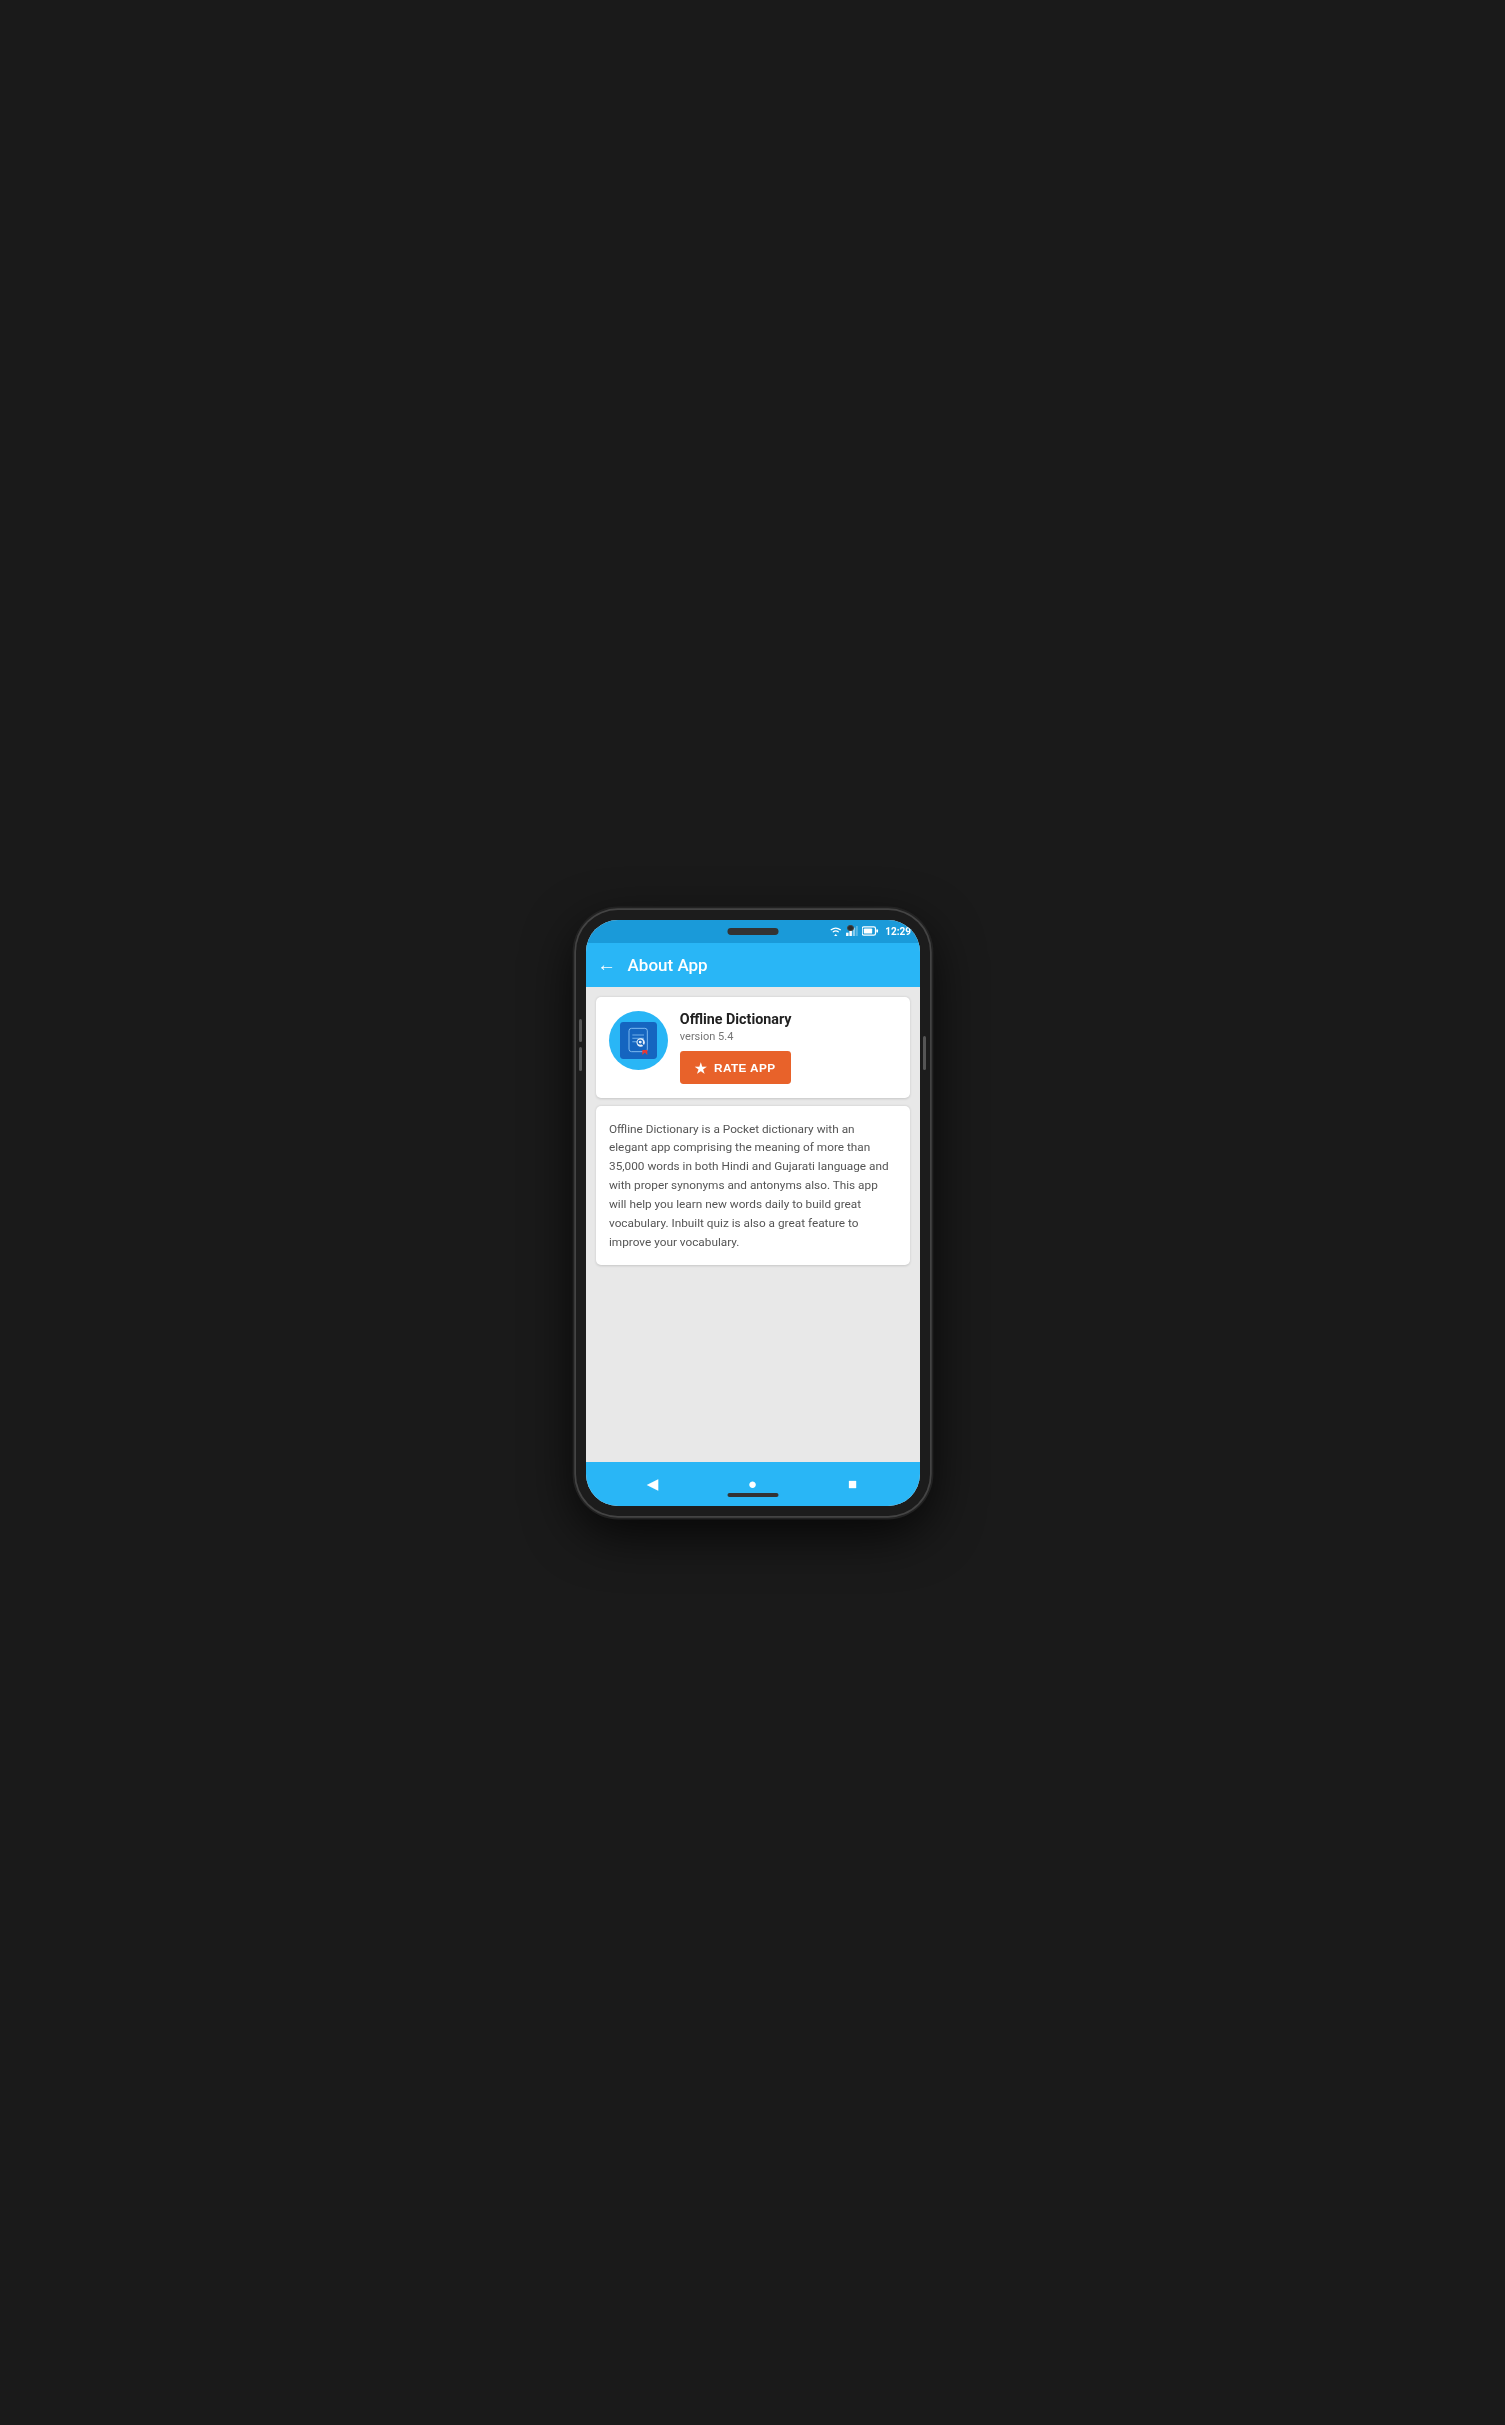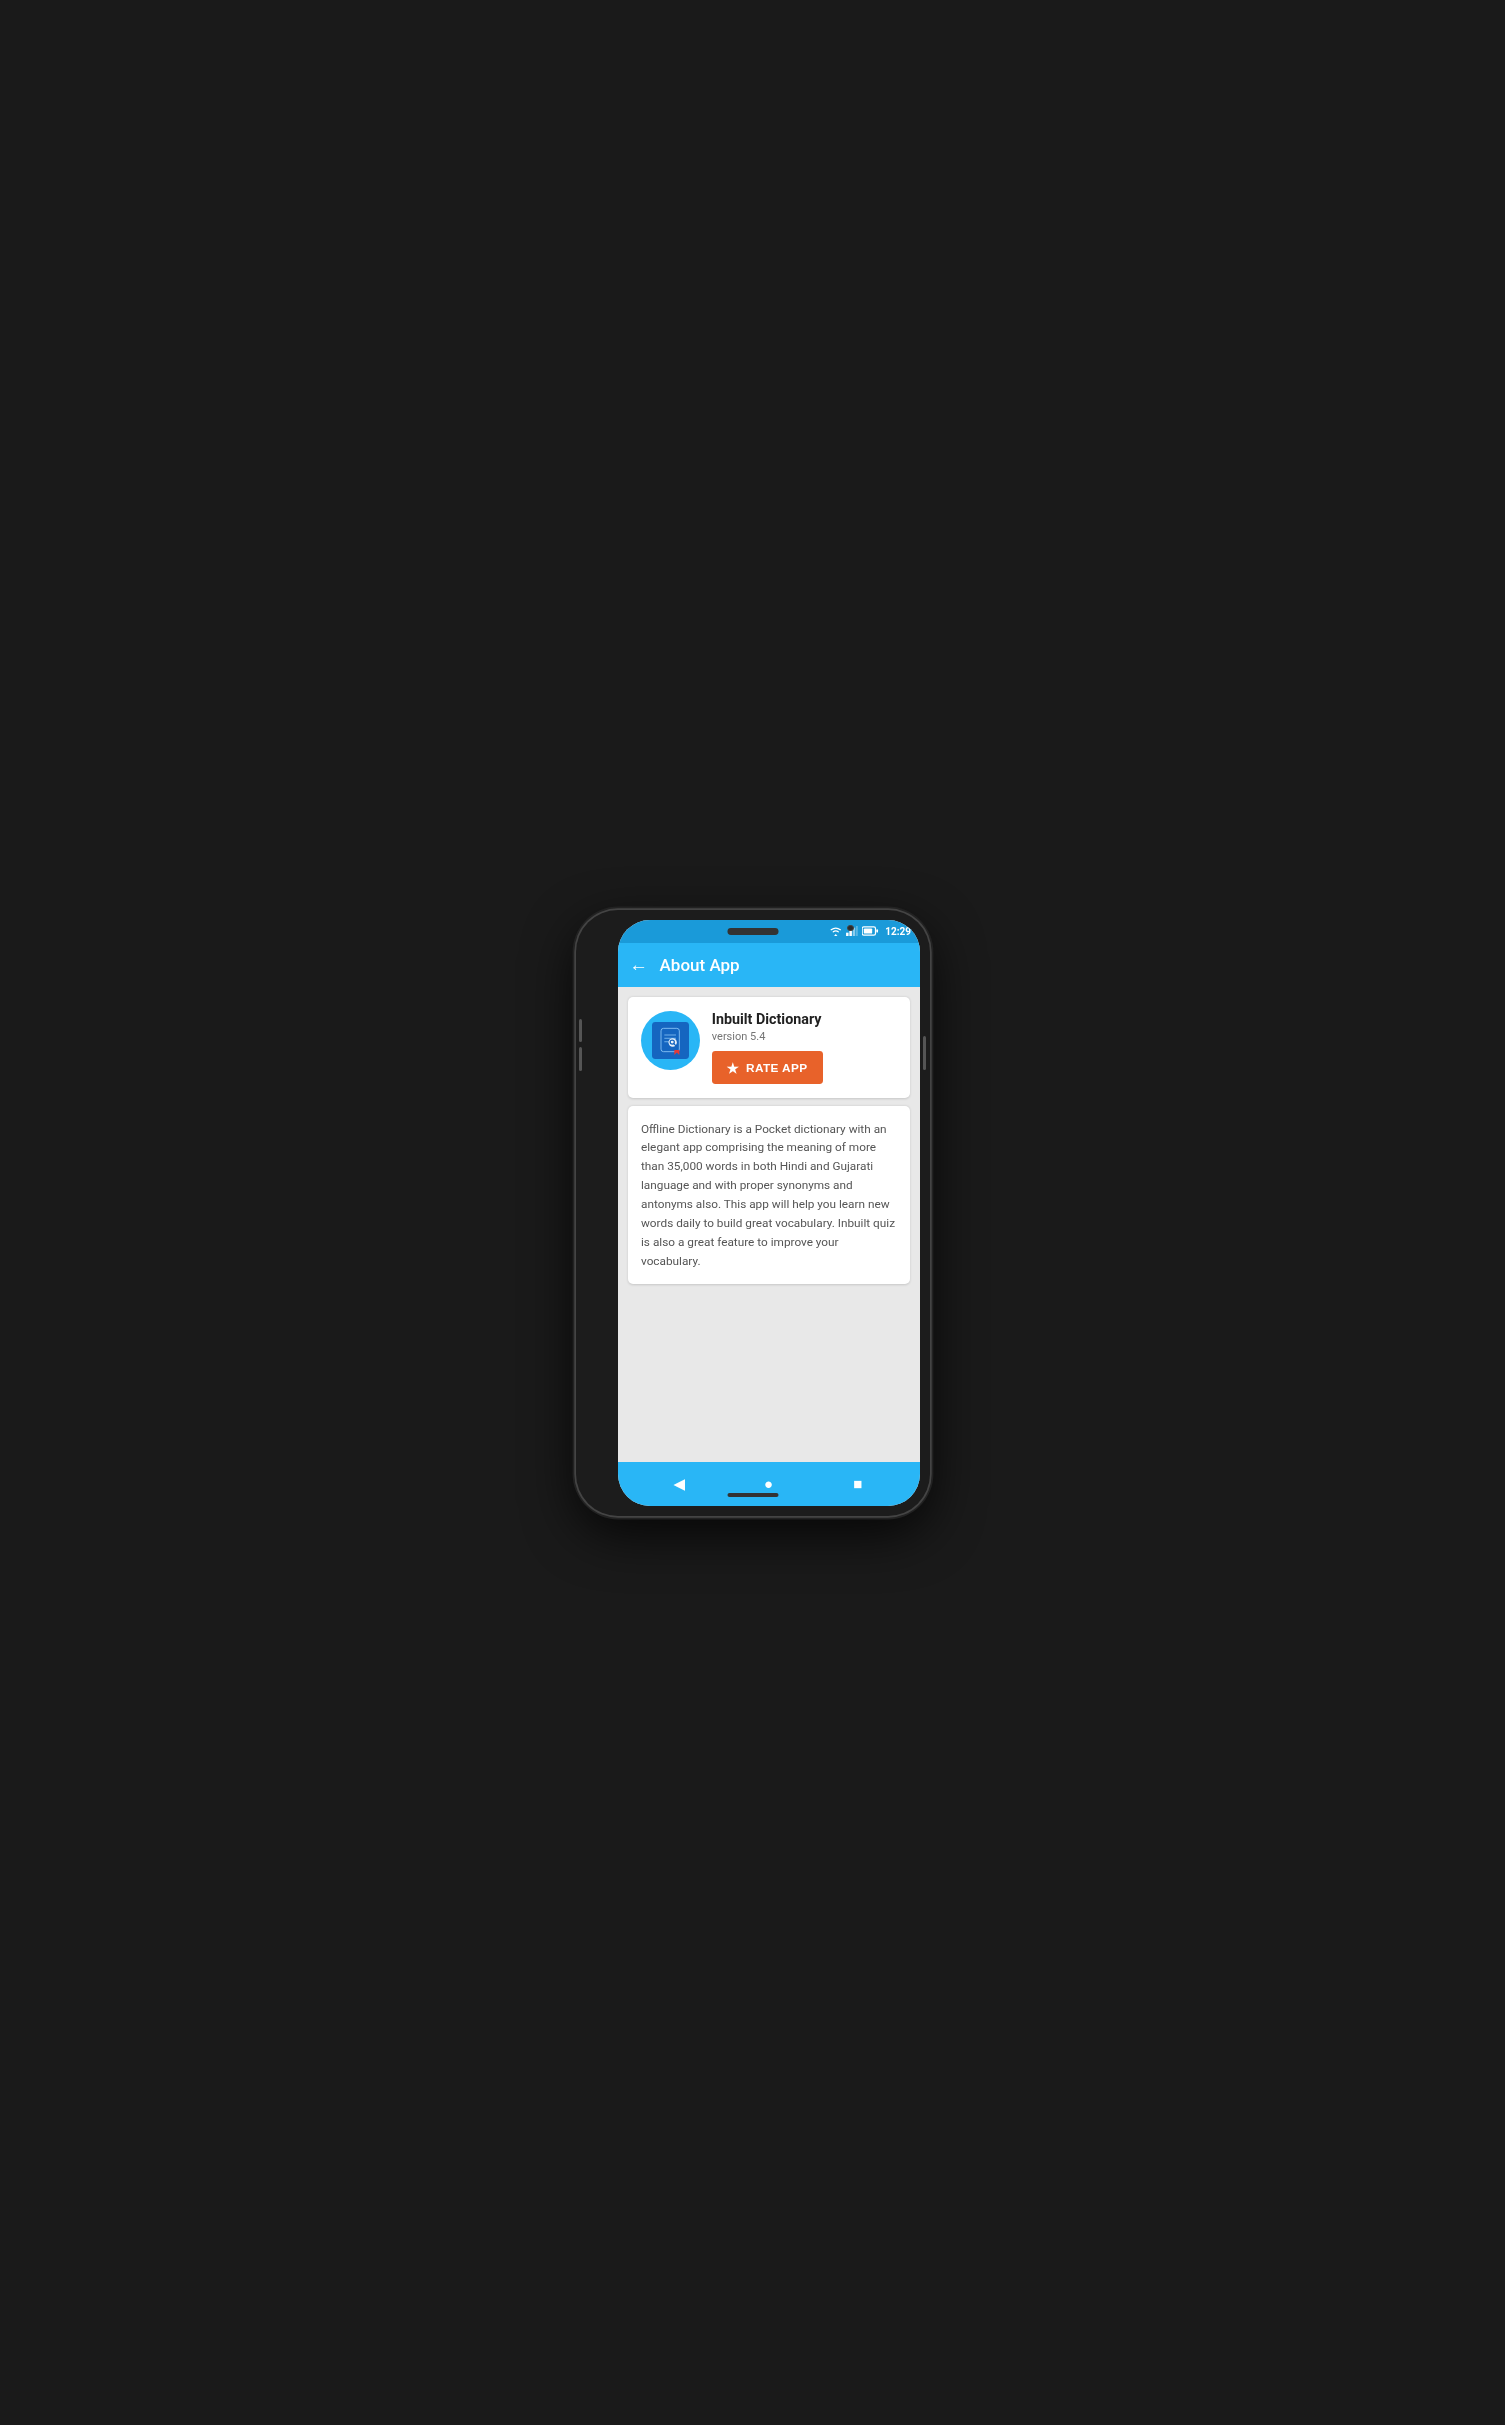--- a/index.html
+++ b/index.html
@@ -28,21 +28,20 @@
       flex-direction: column;
     }
 
     .phone-inner {
       flex: 1;
       background: #e8e8e8;
       border-radius: 32px;
       overflow: hidden;
       display: flex;
       flex-direction: column;
-      margin-left: 32px;
     }
 
     
     .phone-speaker {
       position: absolute;
       top: 18.5px;
       left: 50%;
       transform: translateX(-50%);
       width: 51px;
       height: 6.7px;
@@ -340,21 +339,21 @@
 
                 <circle cx="20" cy="21" r="5" fill="white" opacity="0.9"></circle>
                 <circle cx="19.5" cy="20.5" r="2.5" stroke="#1565c0" stroke-width="1.5" fill="none"></circle>
                 <line x1="21.5" y1="22.5" x2="24" y2="25" stroke="#1565c0" stroke-width="1.5" stroke-linecap="round"></line>
 
                 <polygon points="22,30 22,36 25,33 28,36 28,30" fill="#e53935"></polygon>
               </svg>
             </div>
           </div>
           <div class="app-details">
-            <span class="app-name">Inbuilt Dictionary</span>
+            <span class="app-name">Offline Dictionary</span>
             <span class="app-version">version 5.4</span>
             <button class="rate-btn">
               <span class="star-icon">★</span>
               <span>RATE APP</span>
             </button>
           </div>
         </div>
       </div>
 
       <div class="card description-card">

